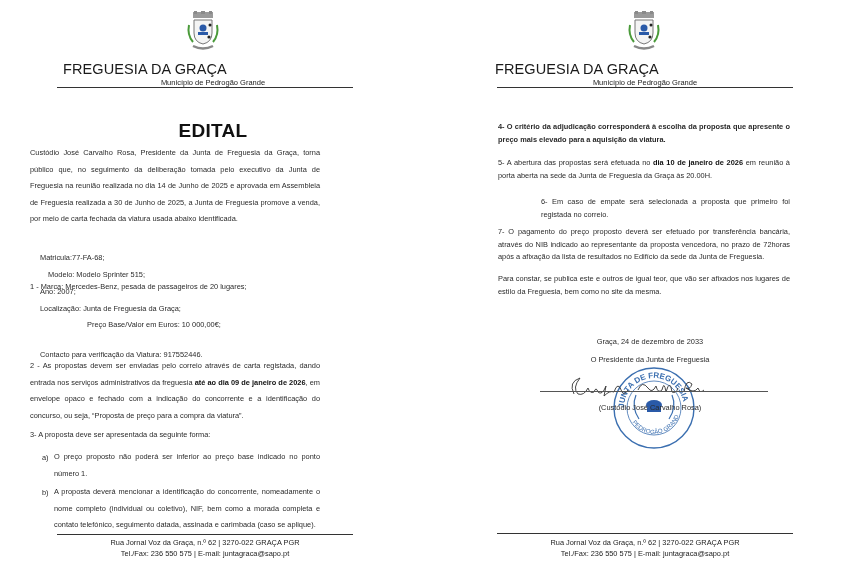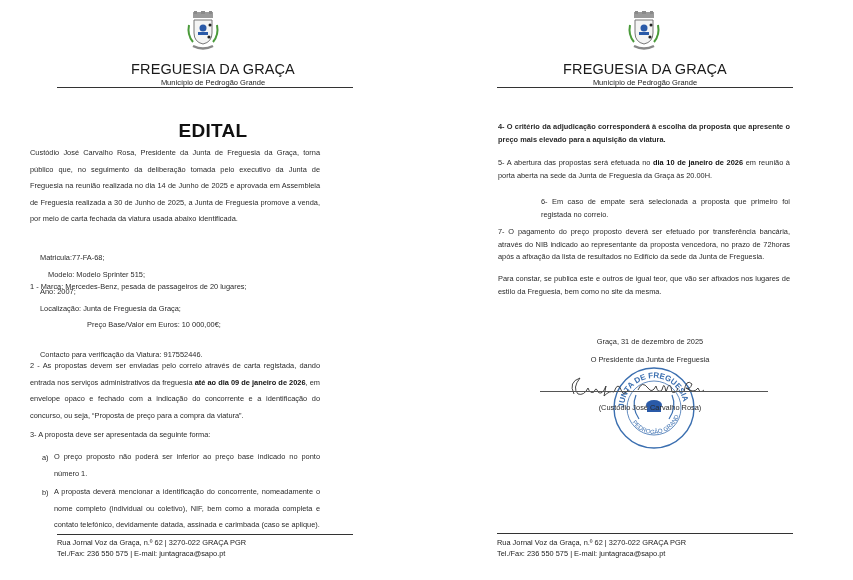--- a/index.html
+++ b/index.html
@@ -2,29 +2,29 @@
 <html><head>
   <meta charset="utf-8">
   <style>
     * { box-sizing: border-box; margin: 0; padding: 0; }
     html, body { width: 853px; height: 580px; background: #ffffff; overflow: hidden; }
     body { font-family: "Liberation Sans", sans-serif; color: #1e1e1e; position: relative; }
     .page { position: absolute; top: 0; width: 426px; height: 580px; background: #fff; }
     .page.left { left: 0; }
     .page.right { left: 427px; }
     .crest { position: absolute; width: 36px; height: 42px; }
-    .org-title { position: absolute; font-size: 14.5px; letter-spacing: 0.1px; color: #1a1a1a; text-align: center; width: 300px; }
+    .org-title { position: absolute; font-size: 14.5px; letter-spacing: 0.1px; color: #1a1a1a; width: 300px; }
     .org-sub { position: absolute; font-size: 7.5px; color: #222; text-align: center; width: 300px; }
     .hr { position: absolute; height: 1px; background: #333; }
     .doc-title { position: absolute; left: 0; width: 426px; top: 120px; text-align: center; font-weight: bold; font-size: 19px; color: #111; letter-spacing: 0.3px; }
     .p { position: absolute; font-size: 7.4px; line-height: 16.5px; color: #2a2a2a; text-align: justify; }
     .p.tight { line-height: 12.5px; }
     .line { position: absolute; font-size: 7.4px; color: #2a2a2a; white-space: nowrap; }
     b { font-weight: bold; color: #111; }
-    .footer { position: absolute; font-size: 7.4px; color: #222; text-align: left; line-height: 11px; }
+    .footer { position: absolute; font-size: 7.4px; color: #222; text-align: center; line-height: 11px; }
     .stamp { position: absolute; left: 611px; top: 365px; width: 86px; height: 86px; }
     .signature { position: absolute; left: 566px; top: 372px; width: 140px; height: 30px; }
     .center { text-align: center; }
   </style>
 </head>
 <body>
 
 <div class="page left"></div>
 
 <svg class="crest" viewBox="0 0 36 42" style="left:185px;top:11px;">
@@ -57,21 +57,21 @@
 <div class="line" style="left:40px;top:320px;padding-left:47px;">Preço Base/Valor em Euros: 10 000,00€;</div>
 <div class="line" style="left:40px;top:338px;margin-top:12px;">Contacto para verificação da Viatura: 917552446.</div>
 
 <div class="p" style="left:30px;top:358px;width:290px;"><span>2 - As propostas devem ser enviadas pelo correio através de carta registada, dando entrada nos serviços administrativos da freguesia </span><b>até ao dia 09 de janeiro de 2026</b><span>, em envelope opaco e fechado com a indicação do concorrente e a identificação do concurso, ou seja, “Proposta de preço para a compra da viatura”.</span></div>
 
 <div class="line" style="left:30px;top:430px;">3- A proposta deve ser apresentada da seguinte forma:</div>
 
 <div class="line" style="left:42px;top:453px;">a)</div>
 <div class="p" style="left:54px;top:449px;width:266px;">O preço proposto não poderá ser inferior ao preço base indicado no ponto número 1.</div>
 <div class="line" style="left:42px;top:488px;">b)</div>
-<div class="p" style="left:54px;top:484px;width:266px;">A proposta deverá mencionar a identificação do concorrente, nomeadamente o nome completo (individual ou coletivo), NIF, bem como a morada completa e contato telefónico, devidamente datada, assinada e carimbada (caso se aplique).</div>
+<div class="p" style="left:54px;top:484px;width:266px;">A proposta deverá mencionar a identificação do concorrente, nomeadamente o nome completo (individual ou coletivo), NIF, bem como a morada completa e contato telefónico, seguimento datada, assinada e carimbada (caso se aplique).</div>
 
 <div class="hr" style="left:57px;top:534px;width:296px;"></div>
 <div class="footer" style="left:57px;top:537px;width:296px;">
   <div>Rua Jornal Voz da Graça, n.º 62 | 3270-022 GRAÇA PGR</div>
   <div>Tel./Fax: 236 550 575 | E-mail: juntagraca@sapo.pt</div>
 </div>
 
 <div class="page right"></div>
 
 <svg class="crest" viewBox="0 0 36 42" style="left:626px;top:11px;">
@@ -95,21 +95,21 @@
 <div class="p tight" style="left:498px;top:121px;width:292px;font-weight:bold;">4- O critério da adjudicação corresponderá à escolha da proposta que apresente o preço mais elevado para a aquisição da viatura.</div>
 
 <div class="p tight" style="left:498px;top:157px;width:292px;"><span>5- A abertura das propostas será efetuada no </span><b>dia 10 de janeiro de 2026</b><span> em reunião à porta aberta na sede da Junta de Freguesia da Graça às 20.00H.</span></div>
 
 <div class="p tight" style="left:498px;top:196px;width:292px;padding-left:43px;">6- Em caso de empate será selecionada a proposta que primeiro foi registada no correio.</div>
 
 <div class="p tight" style="left:498px;top:226px;width:292px;">7- O pagamento do preço proposto deverá ser efetuado por transferência bancária, através do NIB indicado ao representante da proposta vencedora, no prazo de 72horas após a afixação da lista de resultados no Edifício da sede da Junta de Freguesia.</div>
 
 <div class="p tight" style="left:498px;top:273px;width:292px;">Para constar, se publica este e outros de igual teor, que vão ser afixados nos lugares de estilo da Freguesia, bem como no site da mesma.</div>
 
-<div class="line center" style="left:530px;top:337px;width:240px;">Graça, 31 de dezembro de 2025</div>
+<div class="line center" style="left:530px;top:337px;width:240px;">Graça, 24 de dezembro de 2033</div>
 <div class="line center" style="left:530px;top:355px;width:240px;text-align:center;">O Presidente da Junta de Freguesia</div>
 
 <svg class="stamp" viewBox="0 0 86 86">
   <defs>
     <path id="arcTop" d="M13 43 A30 30 0 0 1 73 43"></path>
     <path id="arcBot" d="M18 50 A26 26 0 0 0 68 50"></path>
   </defs>
   <circle cx="43" cy="43" r="40" fill="none" stroke="#3b6fb0" stroke-width="1.4"></circle>
   <circle cx="43" cy="43" r="27" fill="none" stroke="#3b6fb0" stroke-width="0.8"></circle>
   <text font-family="Liberation Sans, sans-serif" font-size="8" fill="#3b6fb0" font-weight="bold"><textPath href="#arcTop" startOffset="0">JUNTA DE FREGUESIA</textPath></text>

